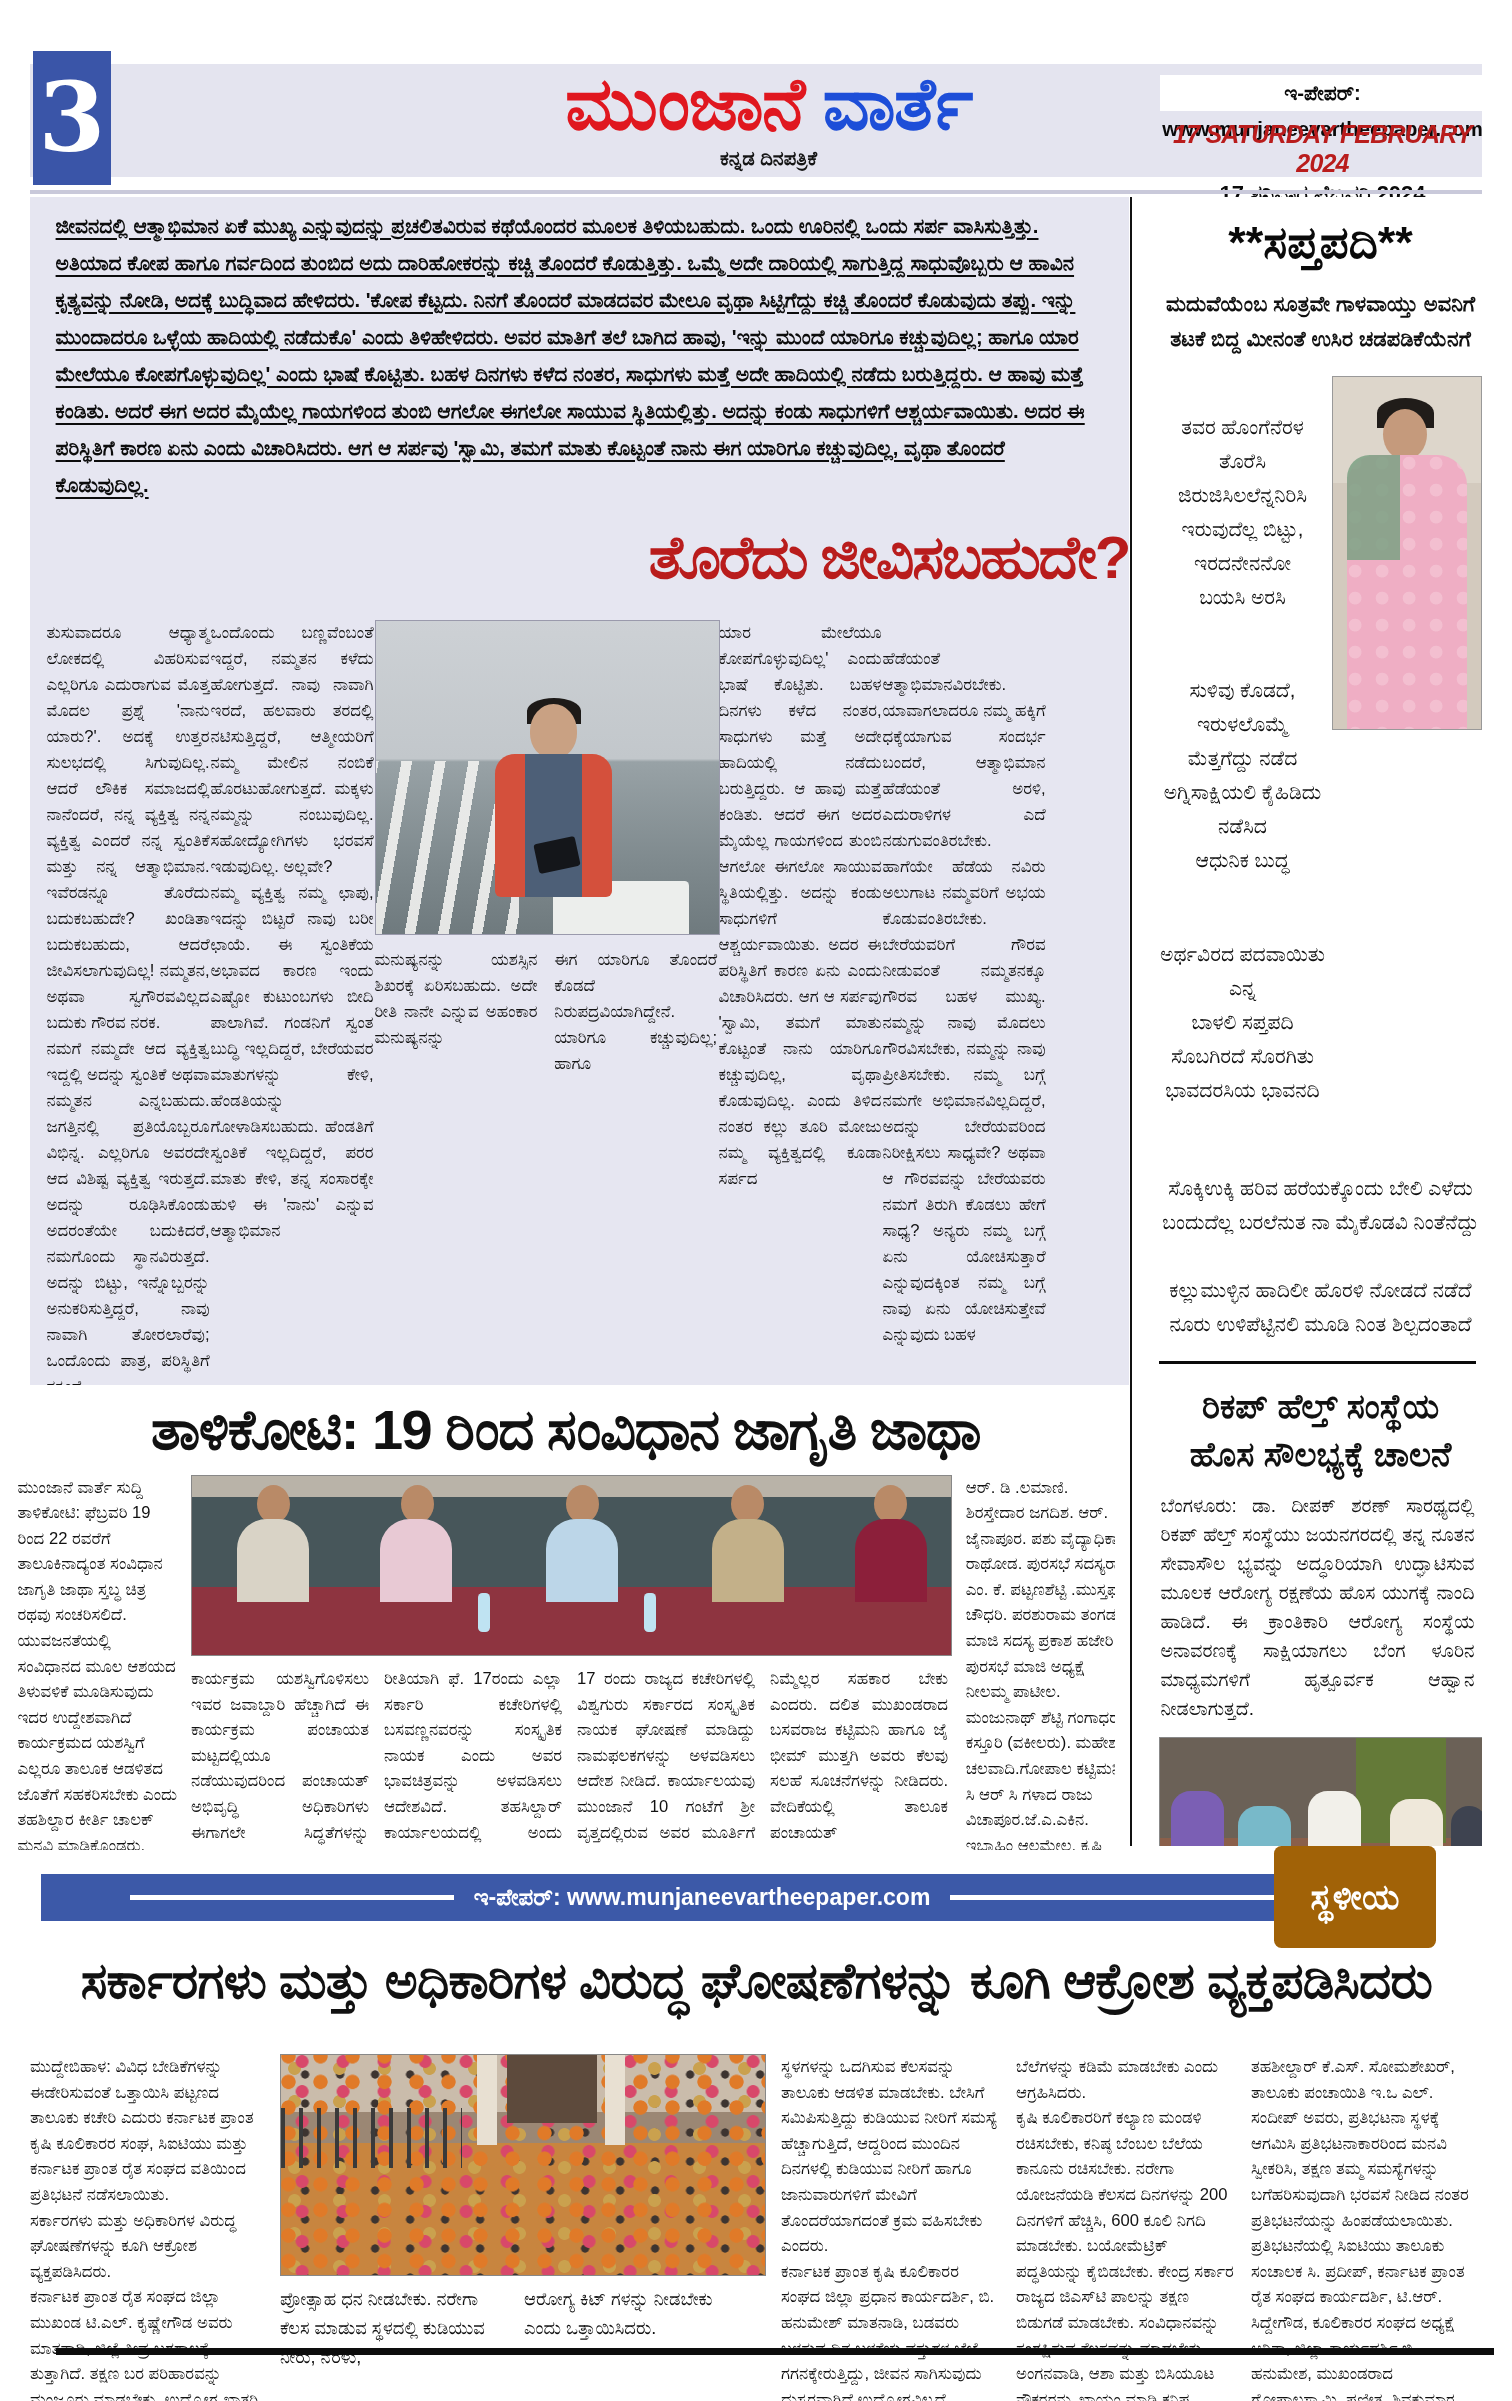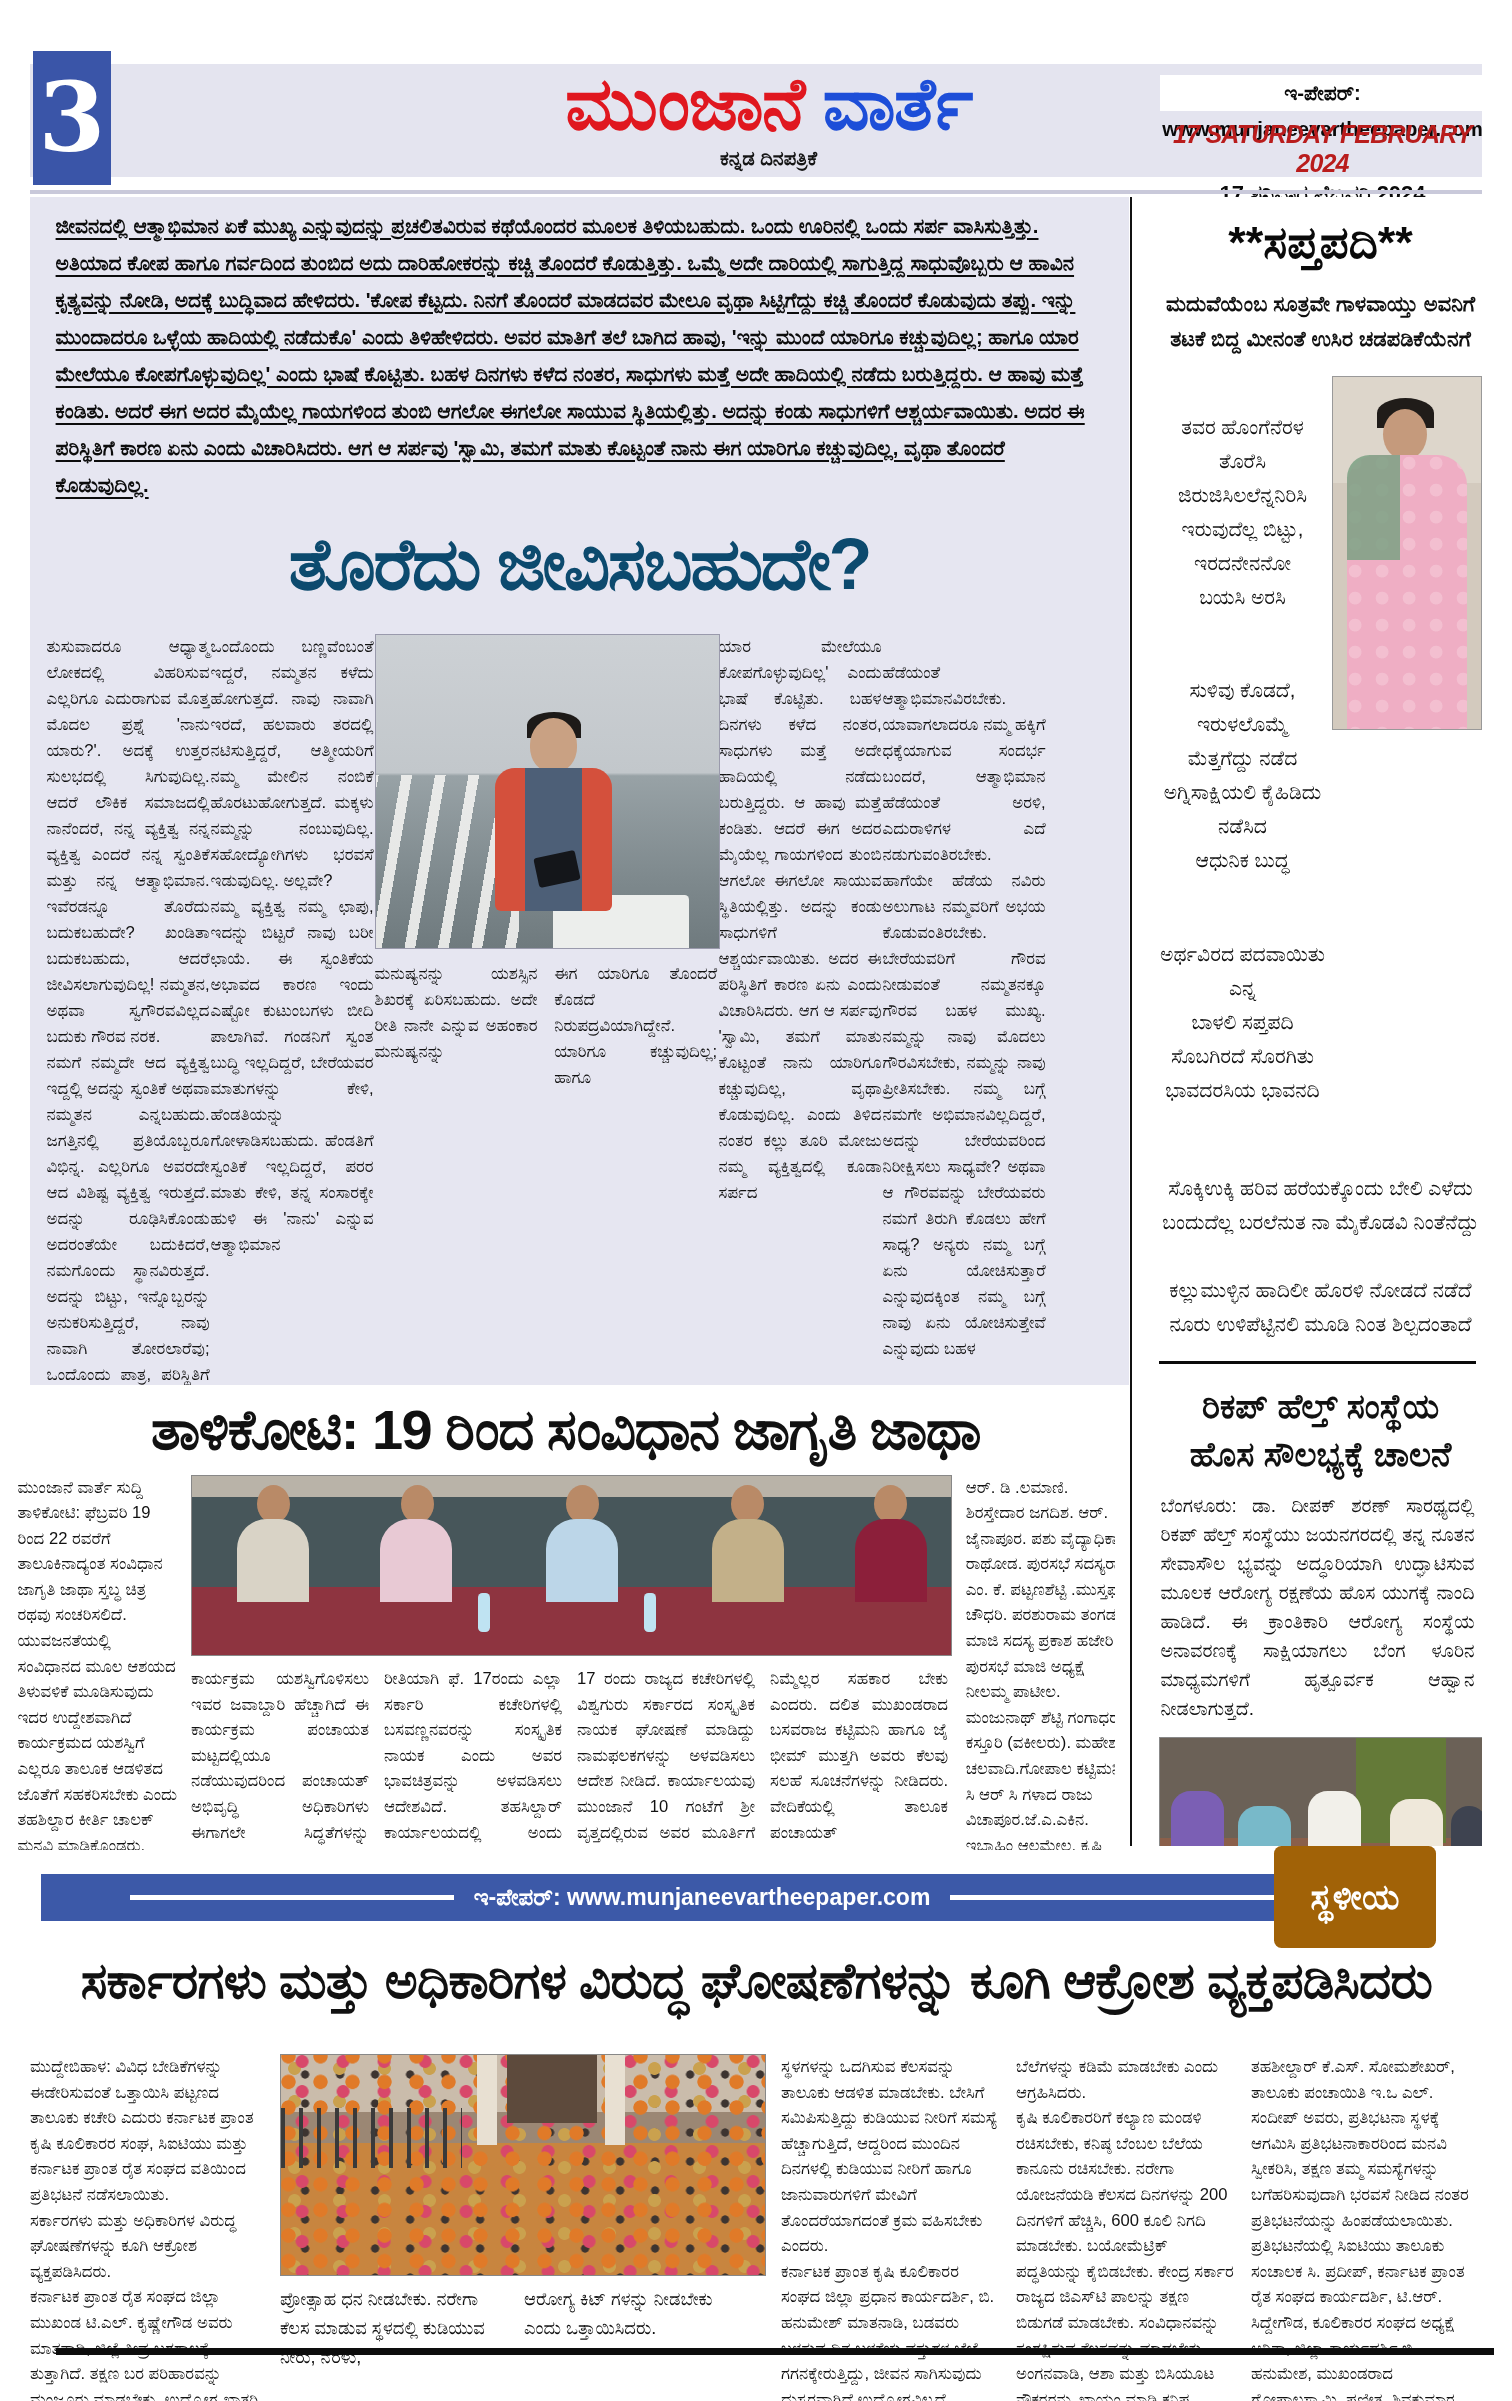--- a/index.html
+++ b/index.html
@@ -17,21 +17,21 @@
   .masthead .sub{font-size:19.6px;font-weight:bold;color:#151515;margin-top:4.5px;}
   .head-info{position:absolute;left:1160px;top:75px;width:325px;text-align:center;}
   .epaper-box{background:#ffffff;height:36px;line-height:36px;font-size:20.3px;font-weight:bold;color:#0a0a0a;}
   .date-en{margin-top:9px;font-size:25px;font-weight:bold;color:#b91c1c;letter-spacing:-0.8px;font-style:italic;}
   .date-kn{margin-top:3px;font-size:22px;font-weight:bold;color:#0a0a0a;}
   .head-rule{position:absolute;left:30px;top:190px;width:1452px;height:3.8px;background:#c9c9da;}
   
   .lead-zone{position:absolute;left:30px;top:197px;width:1099px;height:1188px;background:#e6e6f1;overflow:hidden;}
   .lead-intro{margin:10.5px 25.6px 0 25.6px;font-size:20.3px;line-height:37px;font-weight:bold;text-align:left;
               text-decoration:underline;text-underline-offset:5.3px;color:#0c0c0c;}
-  .lead-headline{margin-top:19.6px;text-align:center;font-size:72px;font-weight:bold;color:#0c4a6e;letter-spacing:-2.3px;}
+  .lead-headline{margin-top:19.6px;text-align:right;font-size:60px;font-weight:bold;color:#b91c1c;letter-spacing:-2.3px;}
   .lead-cols{display:flex;gap:1px;margin:27px 16.6px 0 16.6px;height:836px;overflow:hidden;}
   .ncol{font-size:16.6px;line-height:26px;text-align:justify;white-space:pre-line;}
   .w1{width:163px;flex:none;}
   .midblock{width:343px;flex:none;}
   .lead-photo{position:relative;width:343px;height:313px;border:0.8px solid #9a9aac;background:
       linear-gradient(180deg,#cdd1d5 0%,#c2c7cb 44%,#98a2a6 45%,#7e898d 78%,#6f7a7e 100%);overflow:hidden;}
   .rail{position:absolute;left:-7.5px;bottom:0;width:151px;height:173px;
         background:repeating-linear-gradient(100deg,#f2f2f0 0 10.5px,transparent 10.5px 33px);opacity:.9;}
   .rail2{position:absolute;right:30px;bottom:0;width:136px;height:53px;background:#eceeec;border-radius:4.5px 4.5px 0 0;}
   .person{position:absolute;left:113px;top:83px;width:128px;height:233px;}

